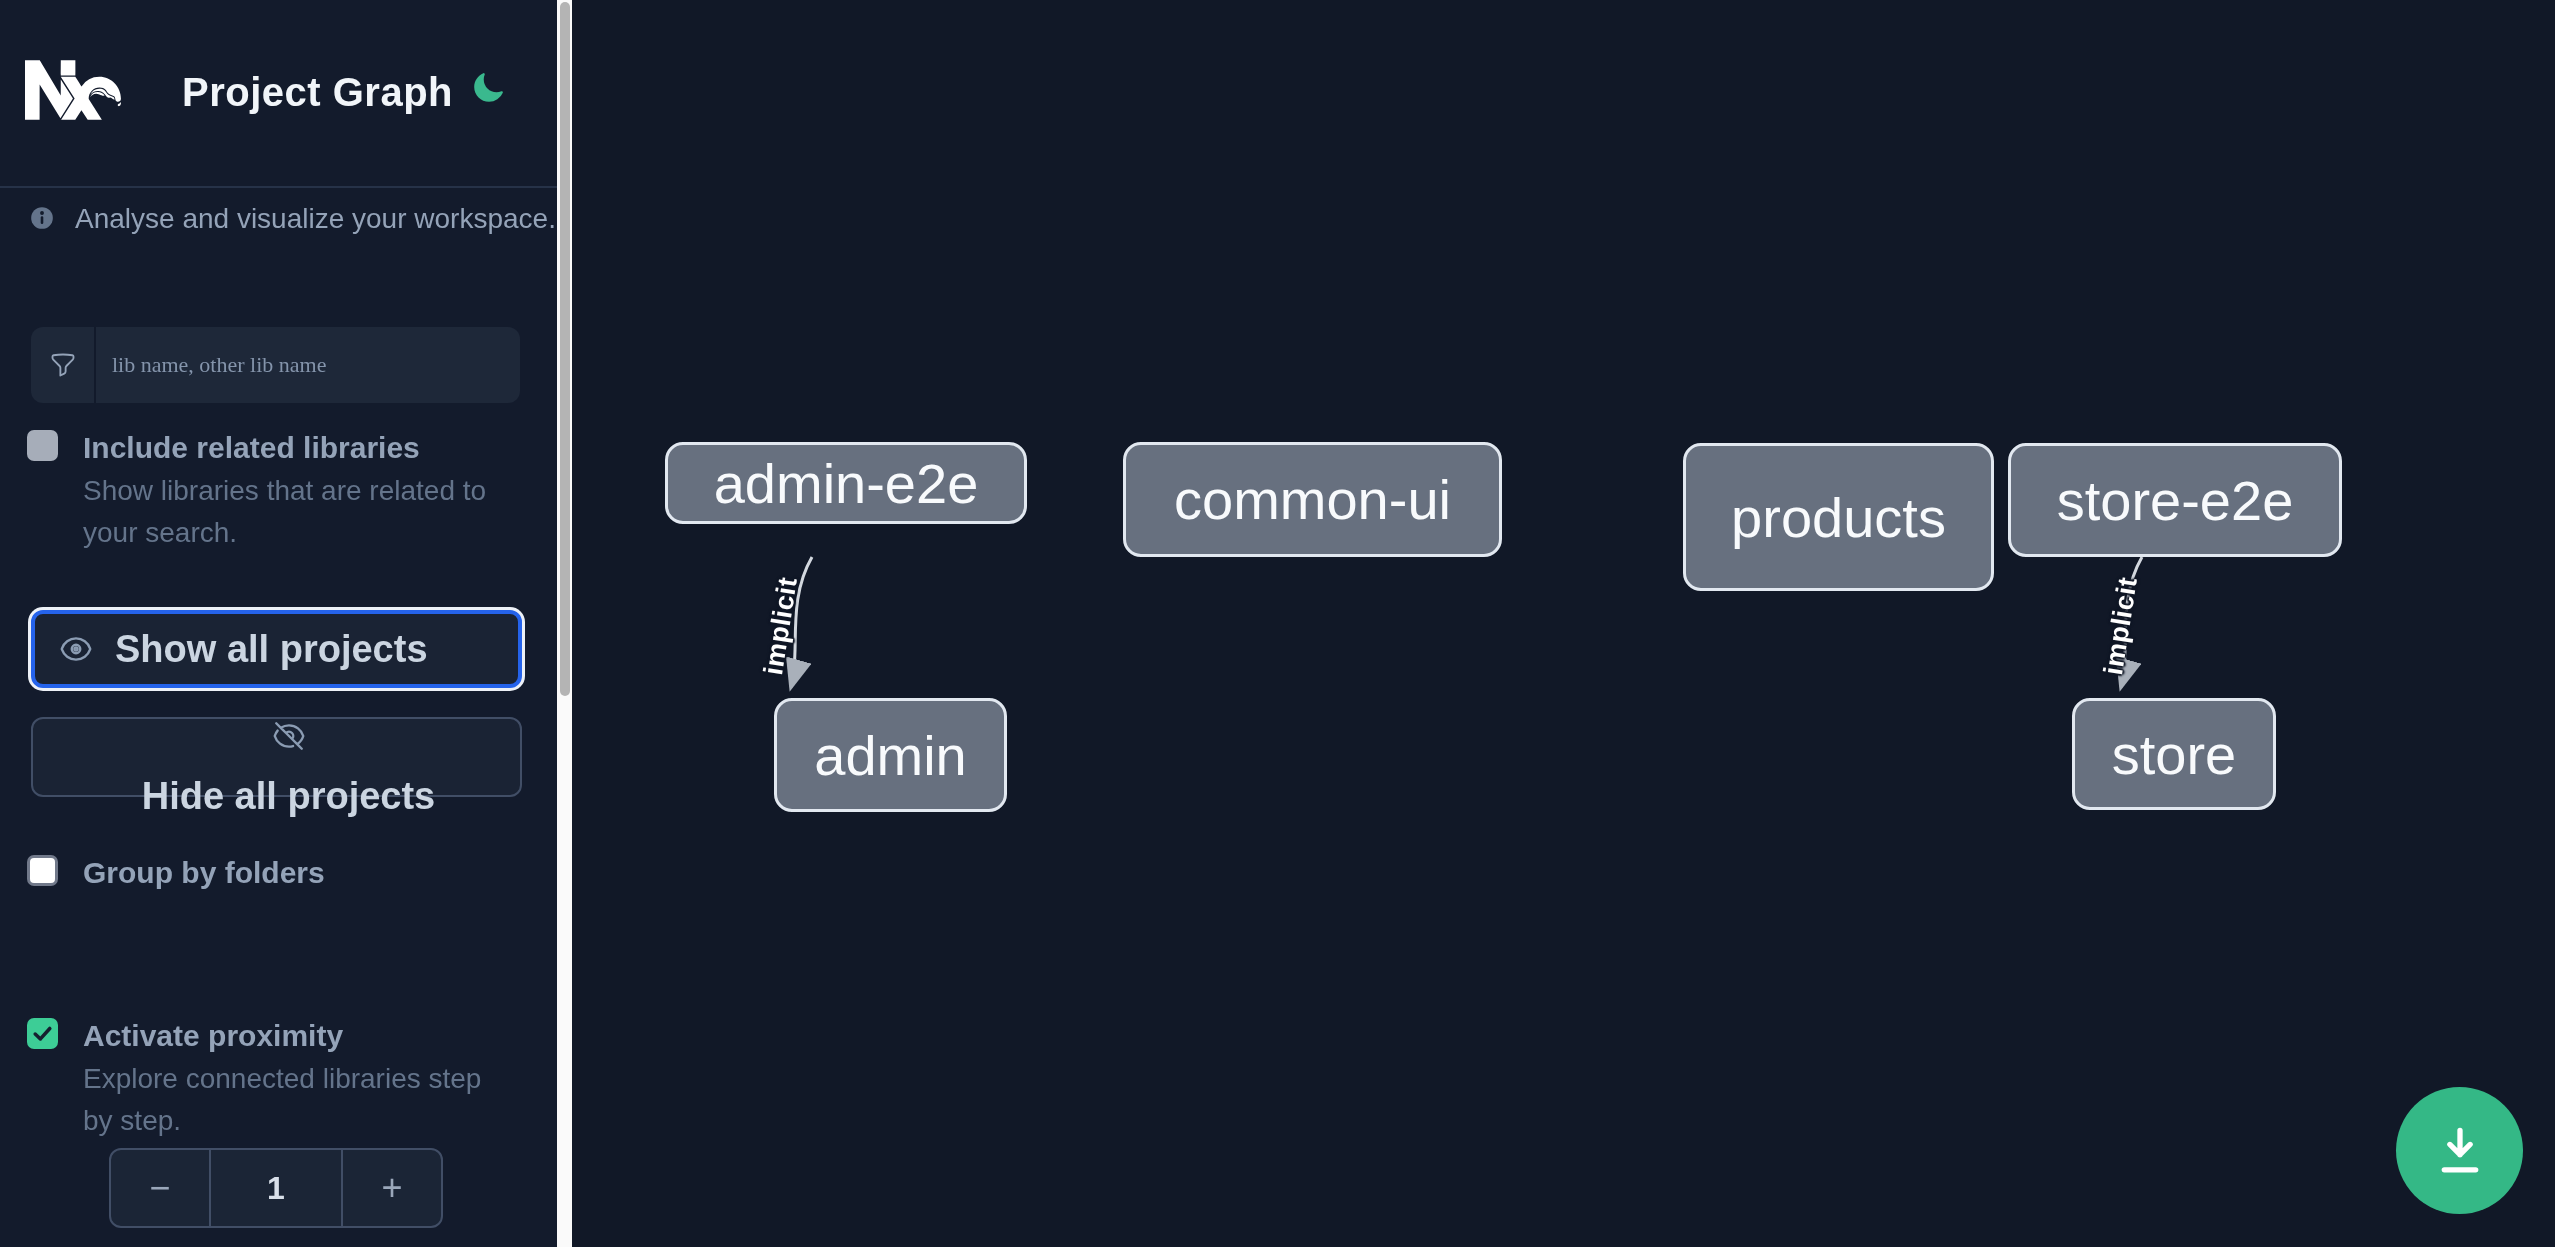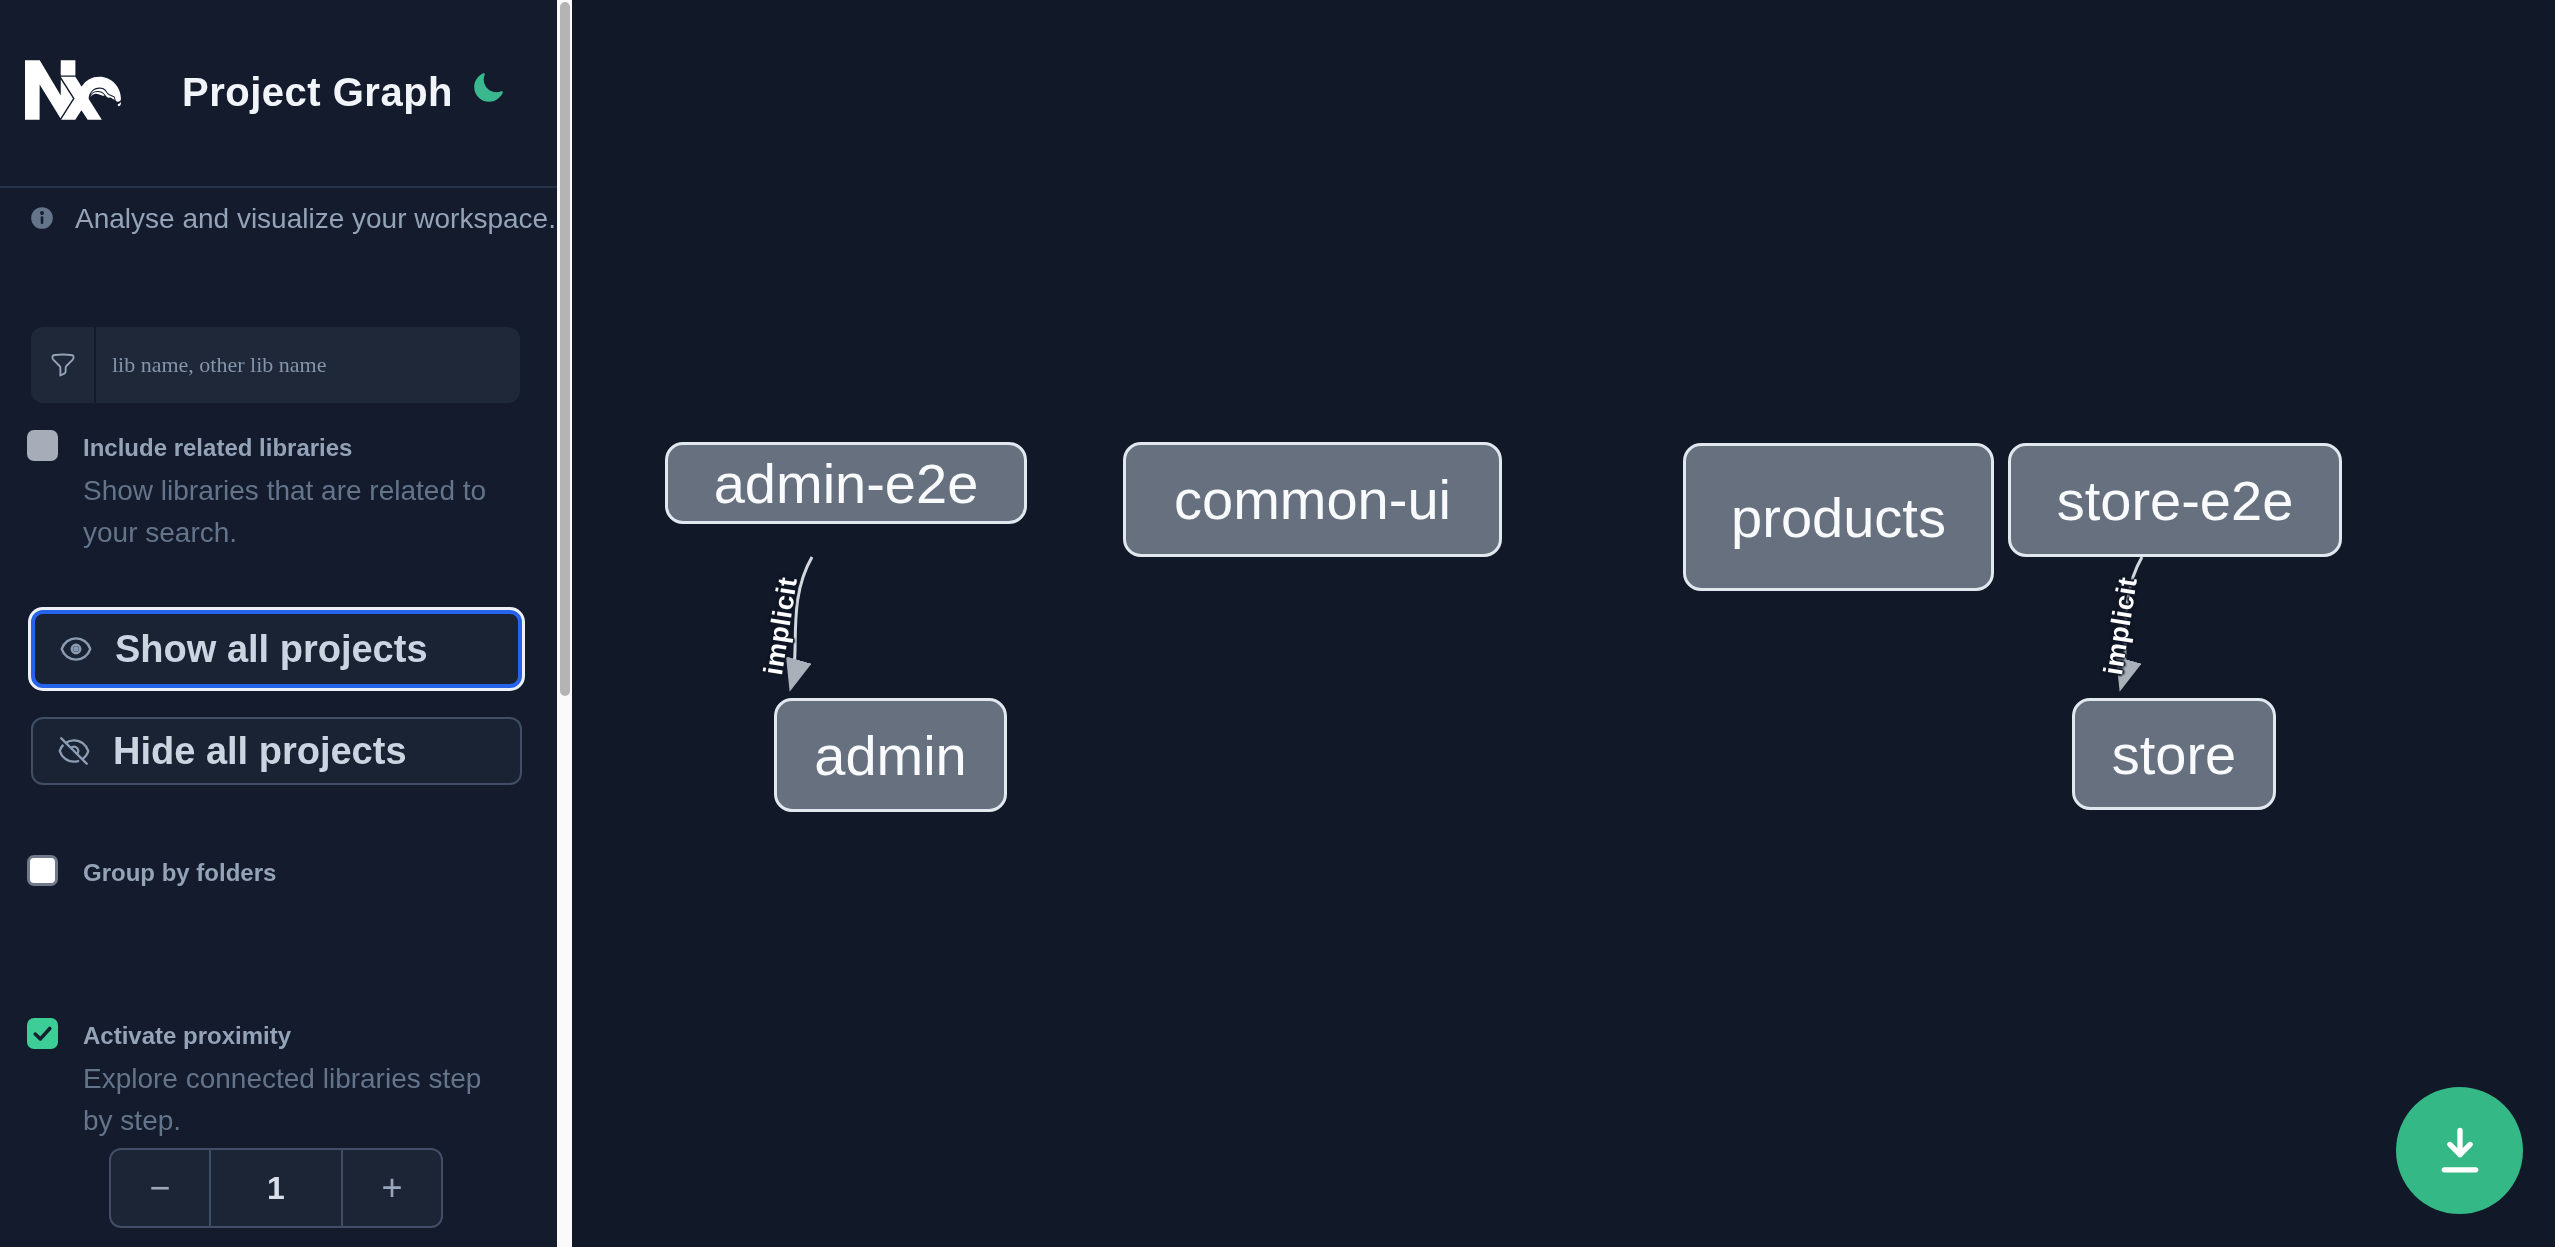--- a/index.html
+++ b/index.html
@@ -24,26 +24,26 @@
   .searchbox input::placeholder{color:#8494ab;opacity:1;}
   .opt{position:absolute;left:27px;width:500px;display:flex;gap:25px;align-items:flex-start;}
   .opt-0{top:428px;}
   .opt-1{top:853px;}
   .opt-2{top:1016px;}
   .cb{width:31px;height:31px;border-radius:7px;flex:none;margin-top:2px;box-sizing:border-box;display:flex;align-items:center;justify-content:center;cursor:pointer;}
   .cb-disabled{background:#a6adb9;}
   .cb-empty{background:#ffffff;border:3px solid #71798a;}
   .cb-checked{background:#3dcd96;}
   .cb-checked svg{width:25px;height:25px;}
-  .opt-label{font-size:24px;font-weight:600;color:#94a3b8;line-height:40px;}
+  .opt-label{font-size:30px;font-weight:600;color:#94a3b8;line-height:40px;}
   .opt-desc{font-size:28px;color:#64748b;line-height:42px;max-width:430px;margin-top:2px;}
   .btn{position:absolute;left:31px;width:491px;height:78px;display:flex;align-items:center;gap:22px;background:#1a2334;border:2px solid #414e66;border-radius:12px;color:#cbd5e1;font-family:inherit;font-size:38px;font-weight:600;padding:0 0 0 24px;cursor:pointer;box-sizing:border-box;}
   .btn svg{width:34px;height:34px;flex:none;}
   .btn-show{top:610px;border:4px solid #2563eb;box-shadow:0 0 0 3px #edf1f7;}
-  .btn-hide{top:717px;height:68px;}
+  .btn-hide{top:717px;height:80px;flex-direction:column;}
   .stepper{position:absolute;left:109px;top:1148px;width:334px;height:80px;background:#1b2536;border:2px solid #414e66;border-radius:12px;display:flex;box-sizing:border-box;overflow:hidden;}
   .step-btn{width:98px;border:none;background:transparent;color:#9aa7ba;font-family:inherit;font-size:36px;cursor:pointer;flex:none;display:flex;align-items:center;justify-content:center;padding:0;}
   .step-val{flex:1;display:flex;align-items:center;justify-content:center;font-size:32px;font-weight:600;color:#d8dfe9;border-left:2px solid #414e66;border-right:2px solid #414e66;}
   
   .vscroll{position:absolute;left:557px;top:0;width:15px;height:1247px;background:#fafafa;}
   .vthumb{position:absolute;left:2.5px;top:2px;width:10px;height:694px;background:#b4b4b4;border-radius:5px;cursor:pointer;}
   
   .canvas{position:absolute;left:572px;top:0;width:1983px;height:1247px;background:#111827;}
   .edges{position:absolute;left:0;top:0;width:2555px;height:1247px;pointer-events:none;}
   .edges path.edge{fill:none;stroke:#d3d8df;stroke-width:3px;}

